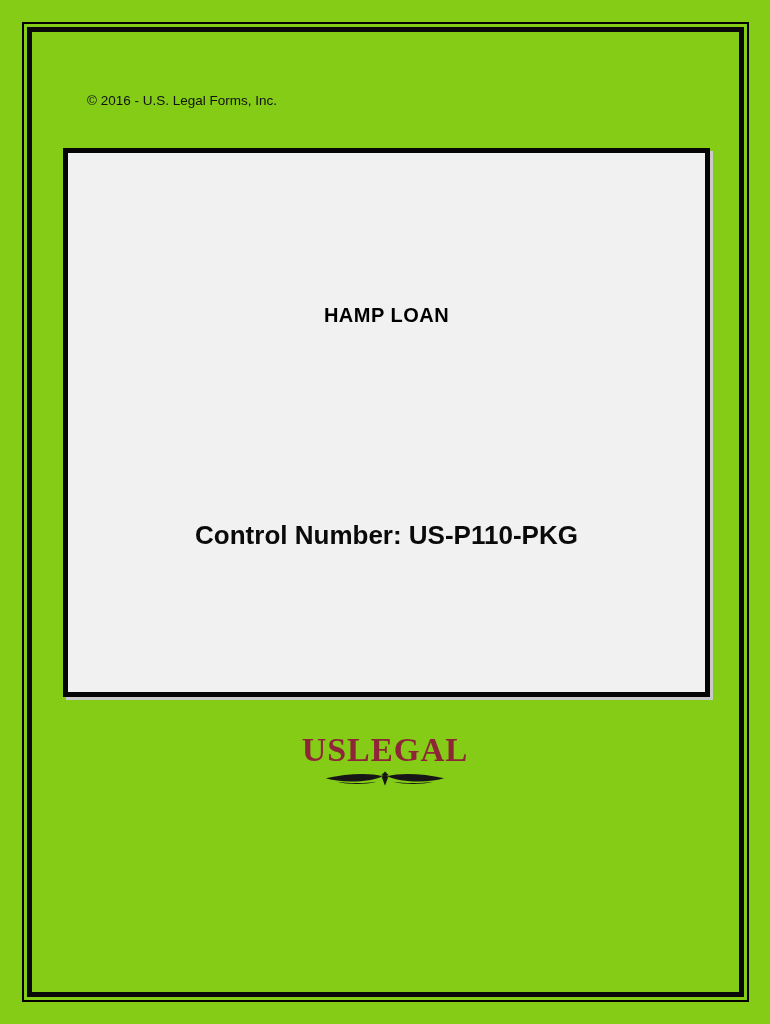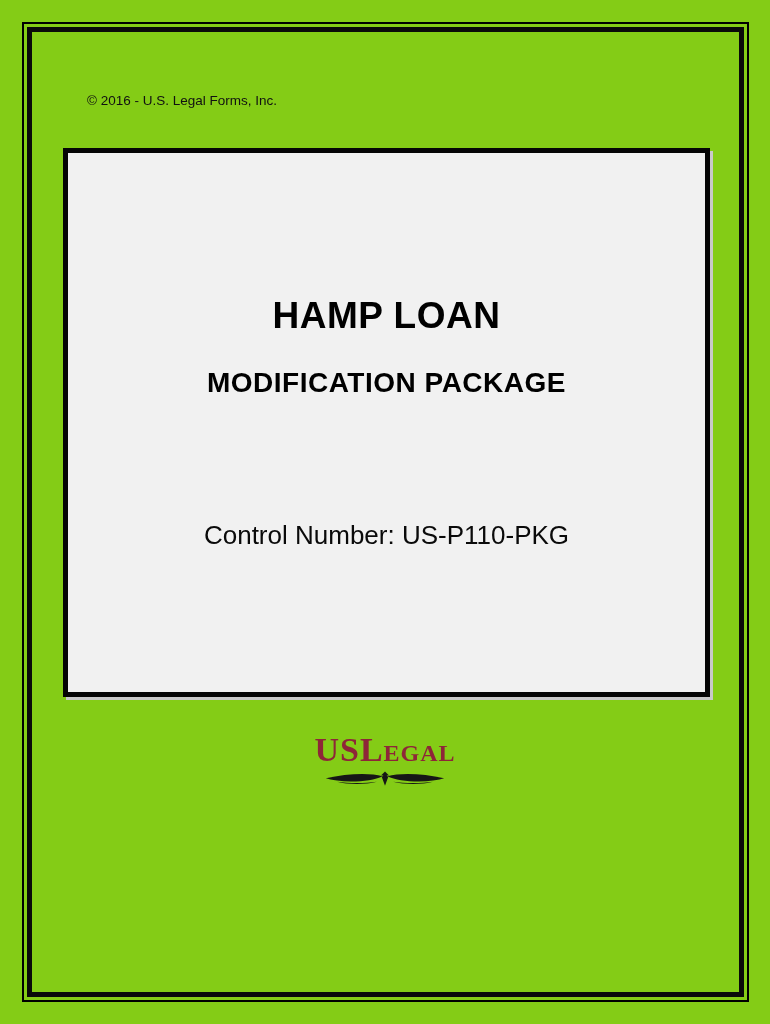--- a/index.html
+++ b/index.html
@@ -56,56 +56,56 @@
   .title-line2,
   .control-number {
     position: absolute;
     left: 0;
     right: 0;
     text-align: center;
     white-space: nowrap;
   }
   .title-line1 {
     top: 146px;
-    font-size: 37px;
+    font-size: 20px;
     font-weight: bold;
     line-height: 33px;
     letter-spacing: 0.5px;
   }
   .title-line2 {
     top: 213px;
     font-size: 28px;
     font-weight: bold;
     line-height: 33px;
     letter-spacing: 0.5px;
   }
   .control-number {
     top: 367px;
     font-size: 26px;
-    font-weight: normal;
+    font-weight: bold;
     line-height: 30px;
     color: #0a0a0a;
   }
   .logo {
     position: absolute;
     left: 0;
     right: 0;
     top: 732px;
     text-align: center;
   }
   .logo-wordmark {
     font-family: "Liberation Serif", serif;
     font-weight: bold;
     color: #8e2638;
     line-height: 36px;
     letter-spacing: 1px;
     white-space: nowrap;
   }
   .wm-large { font-size: 34px; }
-  .wm-small { font-size: 24px; }
+  .wm-small { font-size: 33px; }
   .logo-eagle {
     display: block;
     width: 120px;
     height: 16px;
     margin: -3px auto 1px auto;
   }
   .logo-domain {
     font-size: 10.5px;
     font-weight: bold;
     color: #ab2c3c;
@@ -120,21 +120,20 @@
 <div class="page">
 
   <div class="frame-outer">
     <div class="frame-inner"></div>
   </div>
 
   <div class="copyright">© 2016 - U.S. Legal Forms, Inc.</div>
 
   <div class="title-box">
     <div class="title-line1">HAMP LOAN</div>
-    <div class="title-line2">MODIFICATION PACKAGE</div>
     <div class="control-number">Control Number: US-P110-PKG</div>
   </div>
 
   <div class="logo">
     <div class="logo-wordmark">
       <span class="wm-large">USL</span><span class="wm-small">EGAL</span>
     </div>
     <svg class="logo-eagle" viewBox="0 0 300 40" xmlns="http://www.w3.org/2000/svg" aria-hidden="true">
       <path fill="#161616" d="M2 18 C 55 6, 112 4, 144 13 C 120 25, 70 29, 30 24 C 18 22, 8 20, 2 18 Z"></path>
       <path fill="#161616" d="M298 18 C 245 6, 188 4, 156 13 C 180 25, 230 29, 270 24 C 282 22, 292 20, 298 18 Z"></path>

